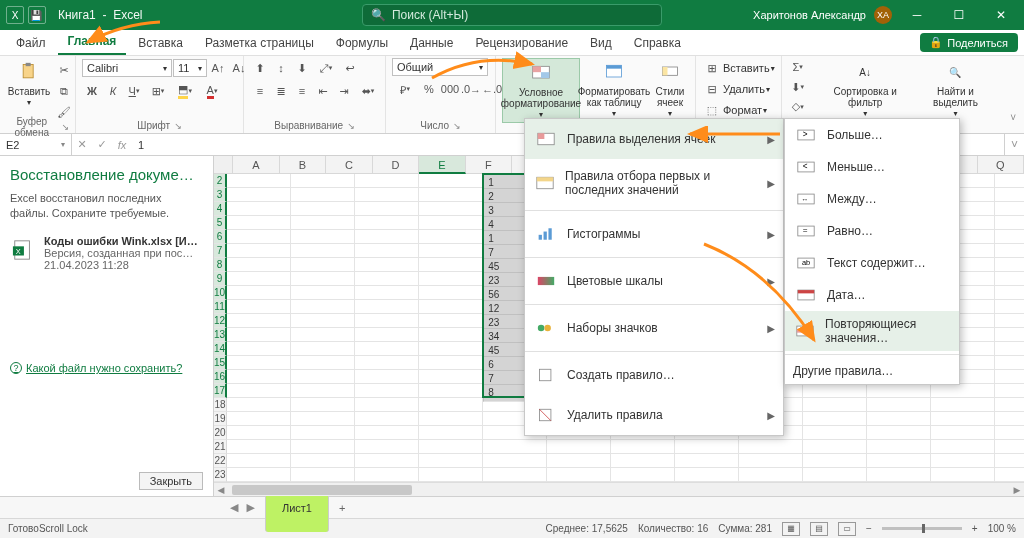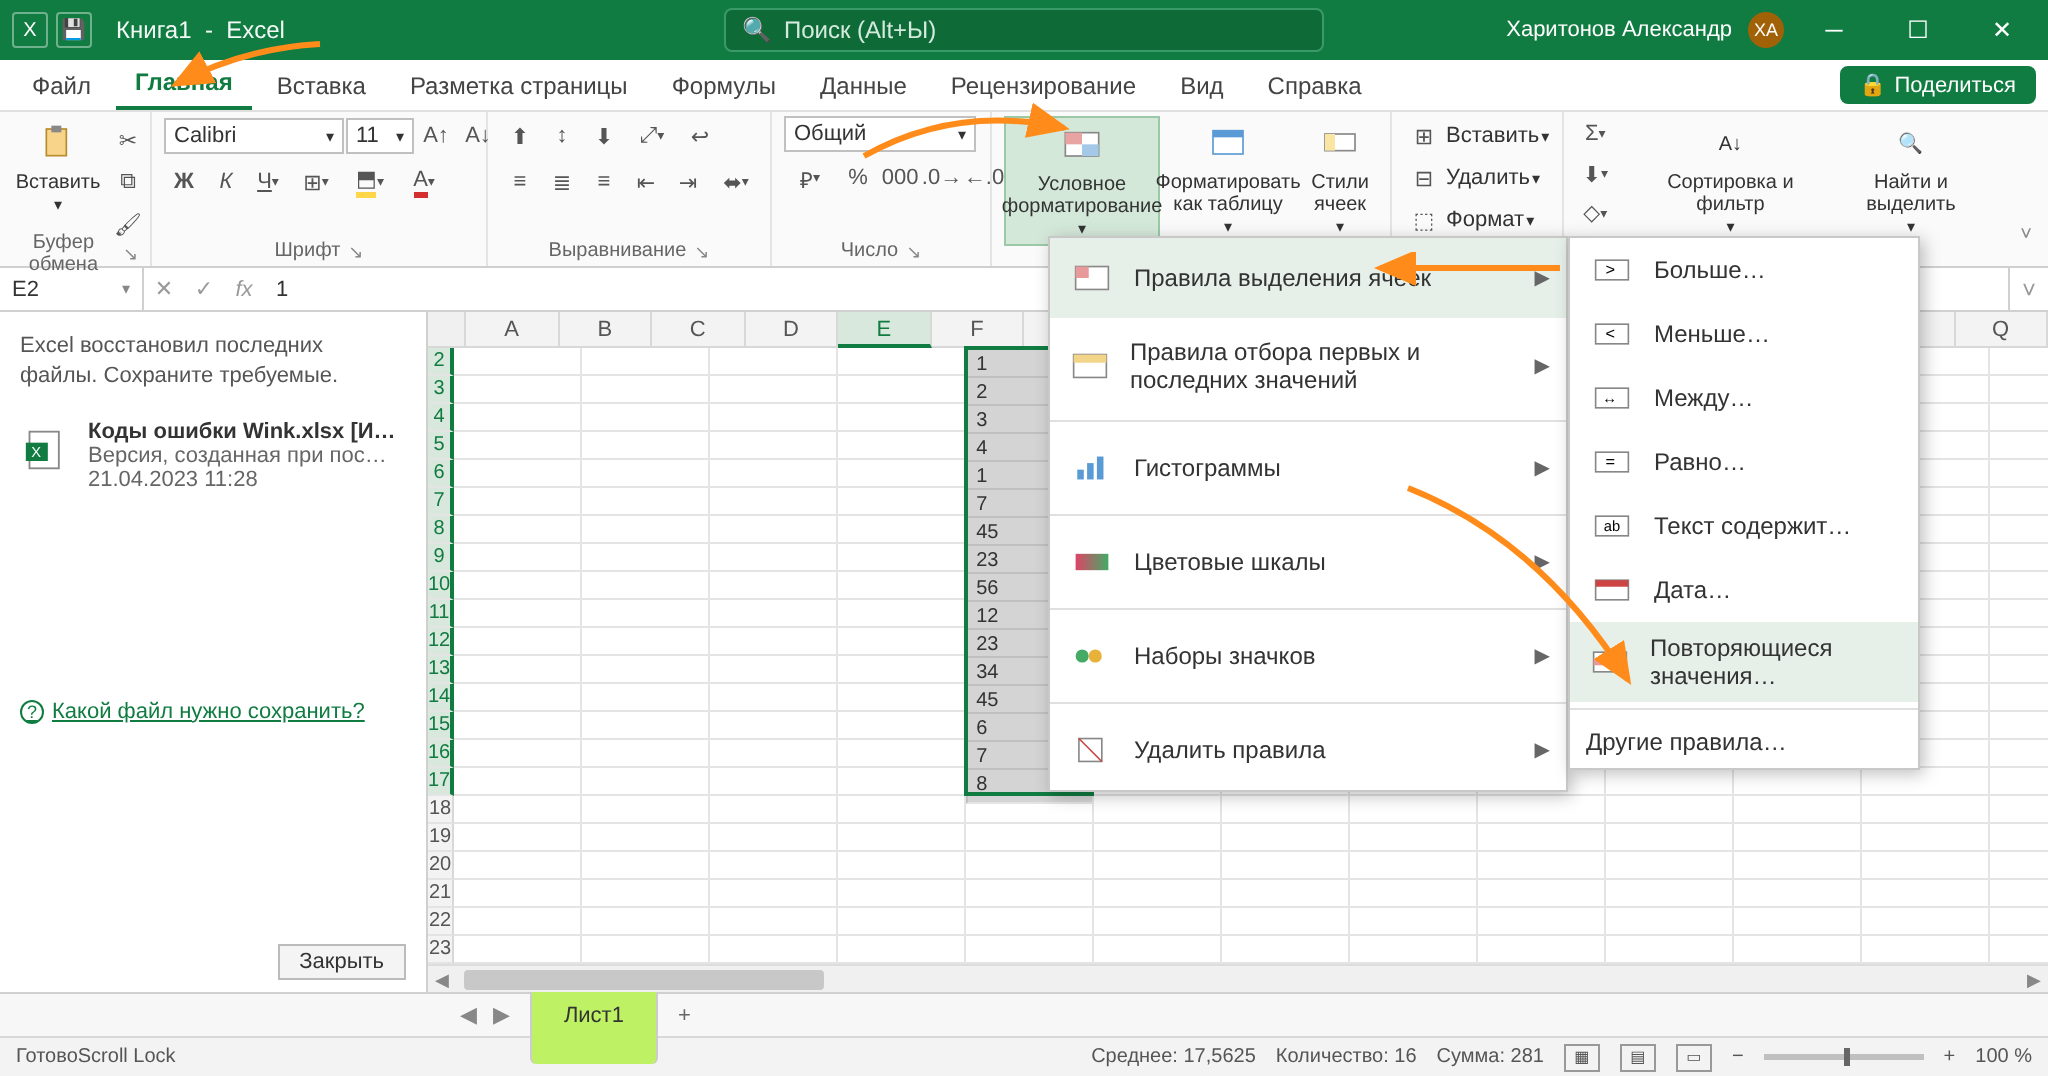--- a/index.html
+++ b/index.html
@@ -311,20 +311,21 @@
     </div>
   <div class="fb-btn">✕</div>
   <div class="fb-btn">✓</div>
   <div class="fb-btn"><i>fx</i></div>
   <div class="fb-in">1</div>
   <div class="fb-exp">˅</div>
 </div>
 
 <div class="main">
   <div class="sidepane">
+    <div class="sp-title">Восстановление докуме…</div>
     <div class="sp-txt">Excel восстановил последних файлы. Сохраните требуемые.</div>
     <div class="sp-file">
       <div class="sp-fic">
           <svg viewBox="0 0 24 24" width="22" height="26">
             <rect x="3" y="2" width="16" height="20" fill="#fff" stroke="#888"></rect>
             <rect x="1" y="8" width="12" height="10" fill="#107c41"></rect>
             <text x="4" y="16" fill="#fff" font-size="8">X</text>
           </svg>
         </div>
       <div>
@@ -788,20 +789,28 @@
         </svg>
       </div>
       <span>Наборы значков</span>
       <span class="arr">▶</span>
     </div>
     <div class="mi-sep"></div>
     <div class="mi big">
       <div class="mi-ic">
         <svg viewBox="0 0 24 22" width="24" height="18">
           <rect x="4" y="4" width="14" height="14" fill="#fff" stroke="#888"></rect>
+        </svg>
+      </div>
+      <span>Создать правило…</span>
+    </div>
+    <div class="mi big">
+      <div class="mi-ic">
+        <svg viewBox="0 0 24 22" width="24" height="18">
+          <rect x="4" y="4" width="14" height="14" fill="#fff" stroke="#888"></rect>
           <line x1="4" y1="4" x2="18" y2="18" stroke="#c44"></line>
         </svg>
       </div>
       <span>Удалить правила</span>
       <span class="arr">▶</span>
     </div>
   </div>
 <div class="menu2" id="menu2">
     <div class="mi">
       <div class="mi-ic">

